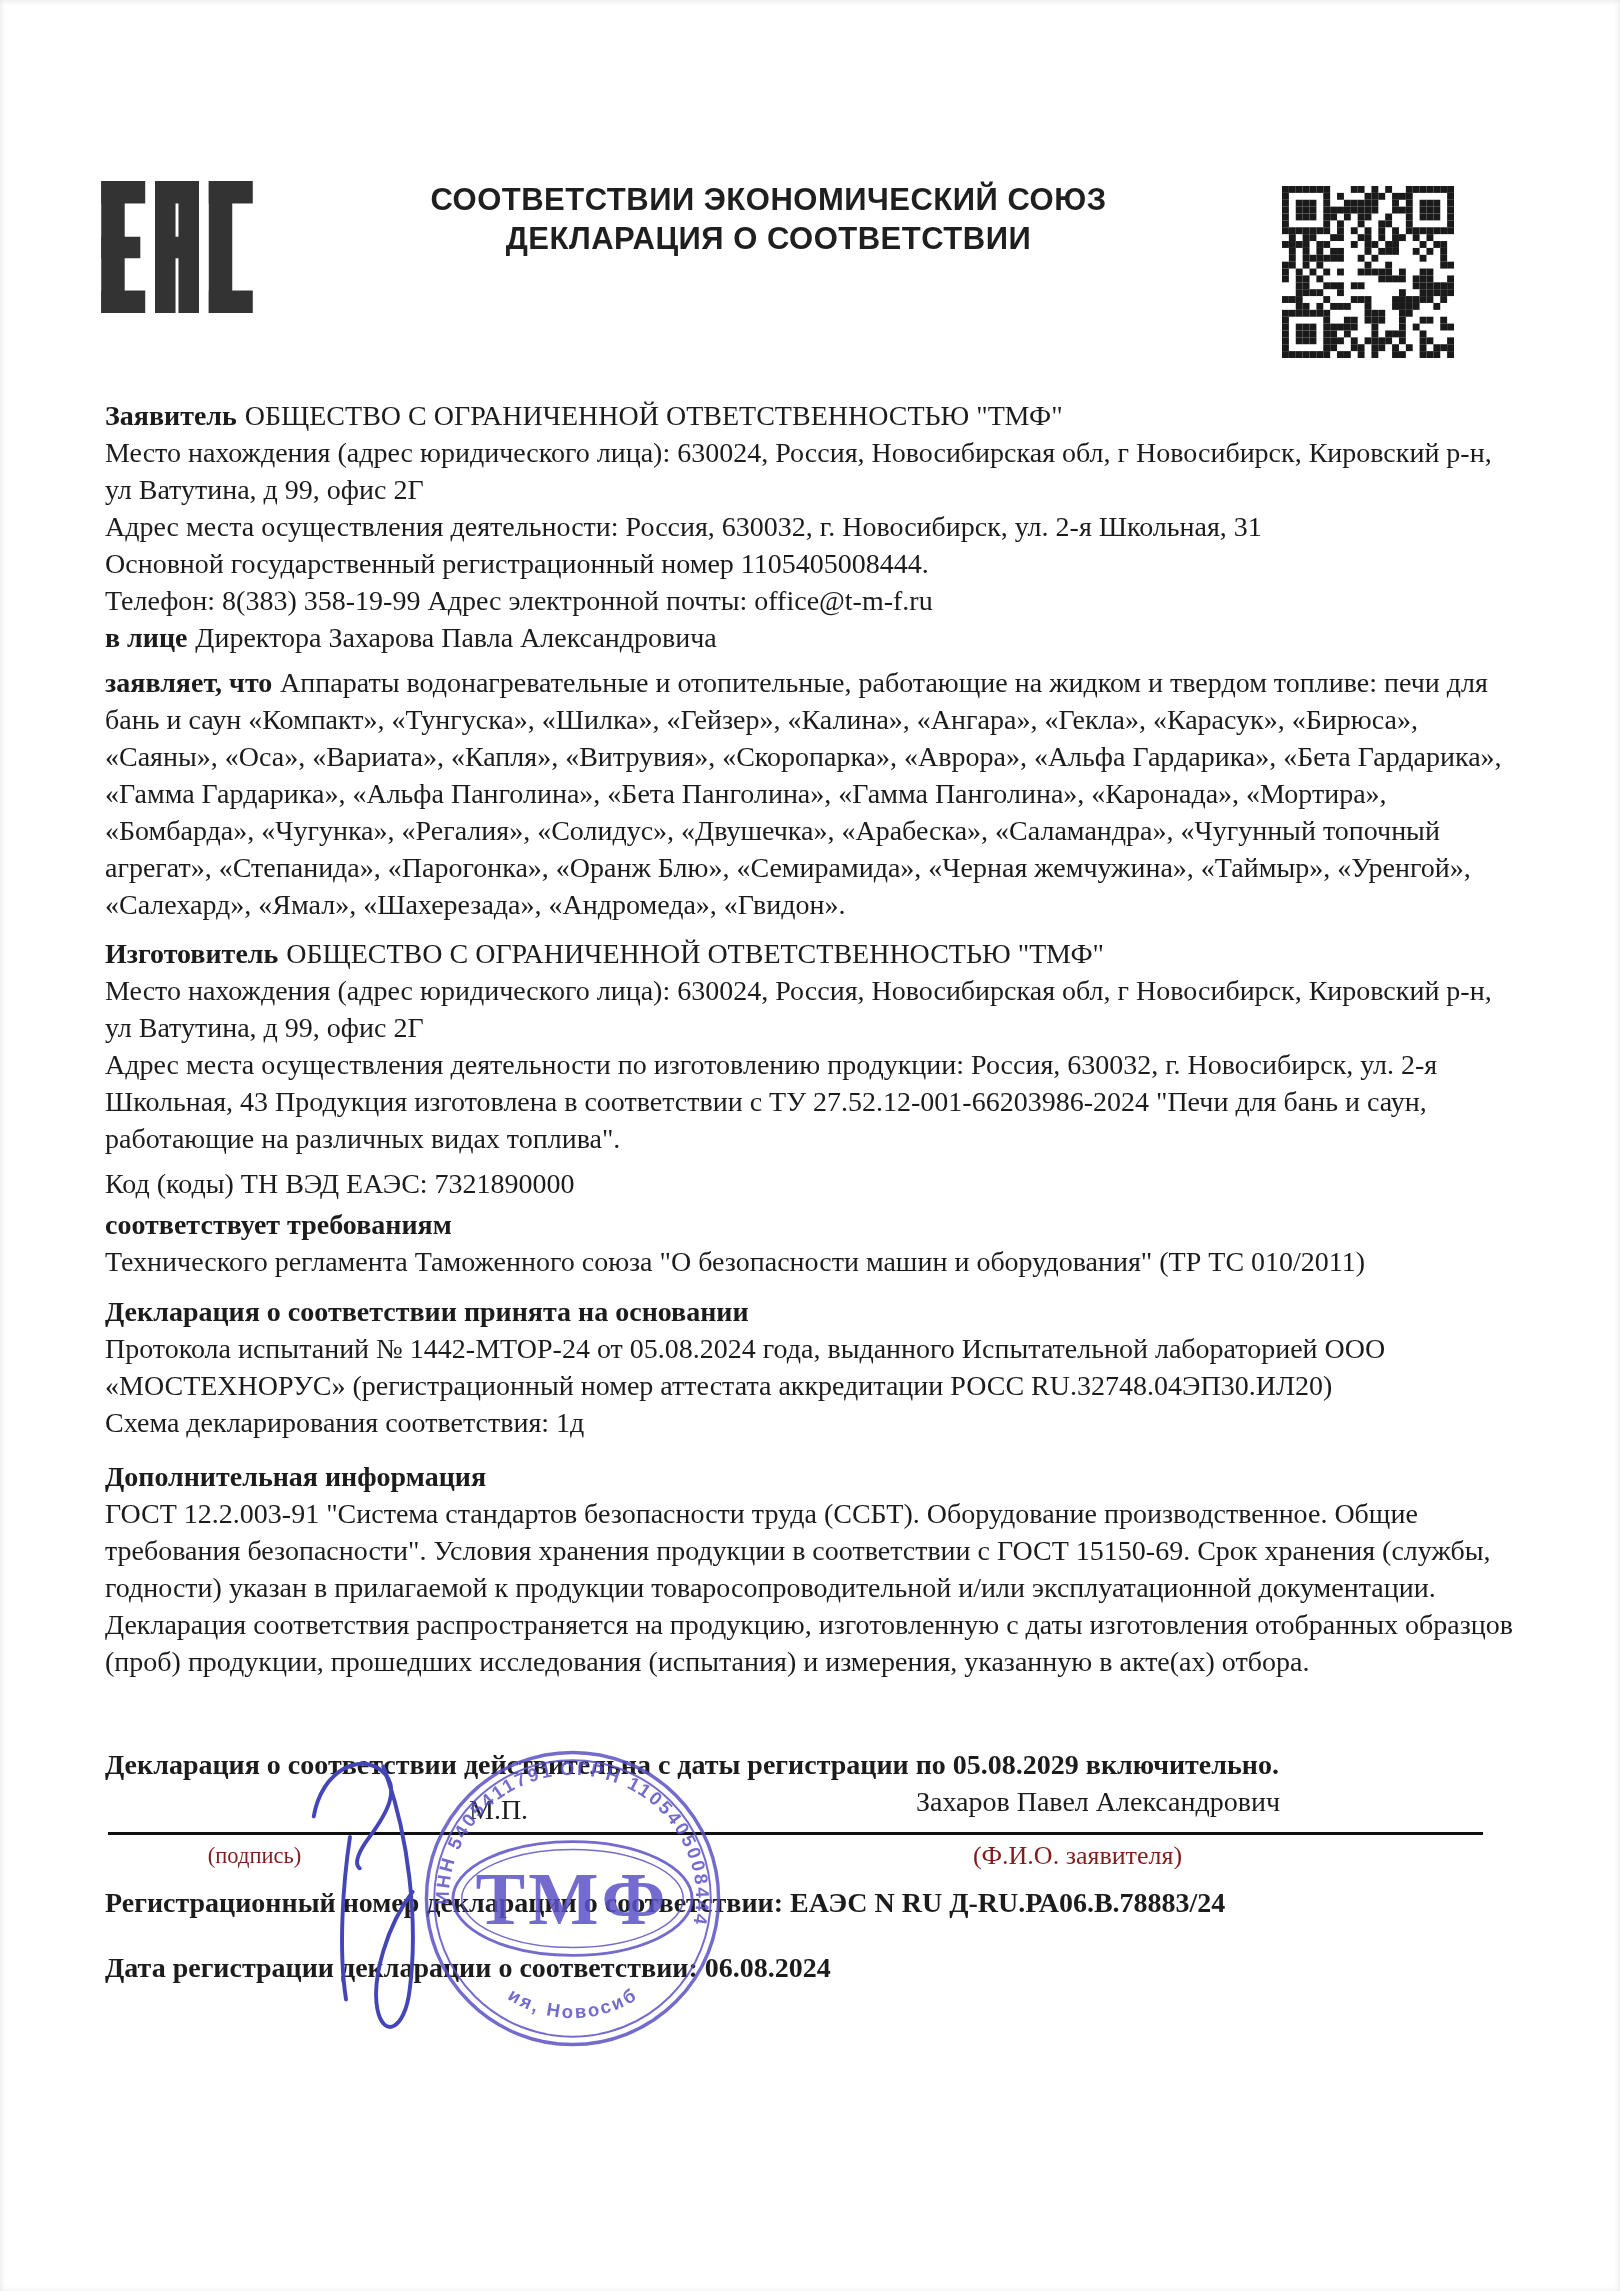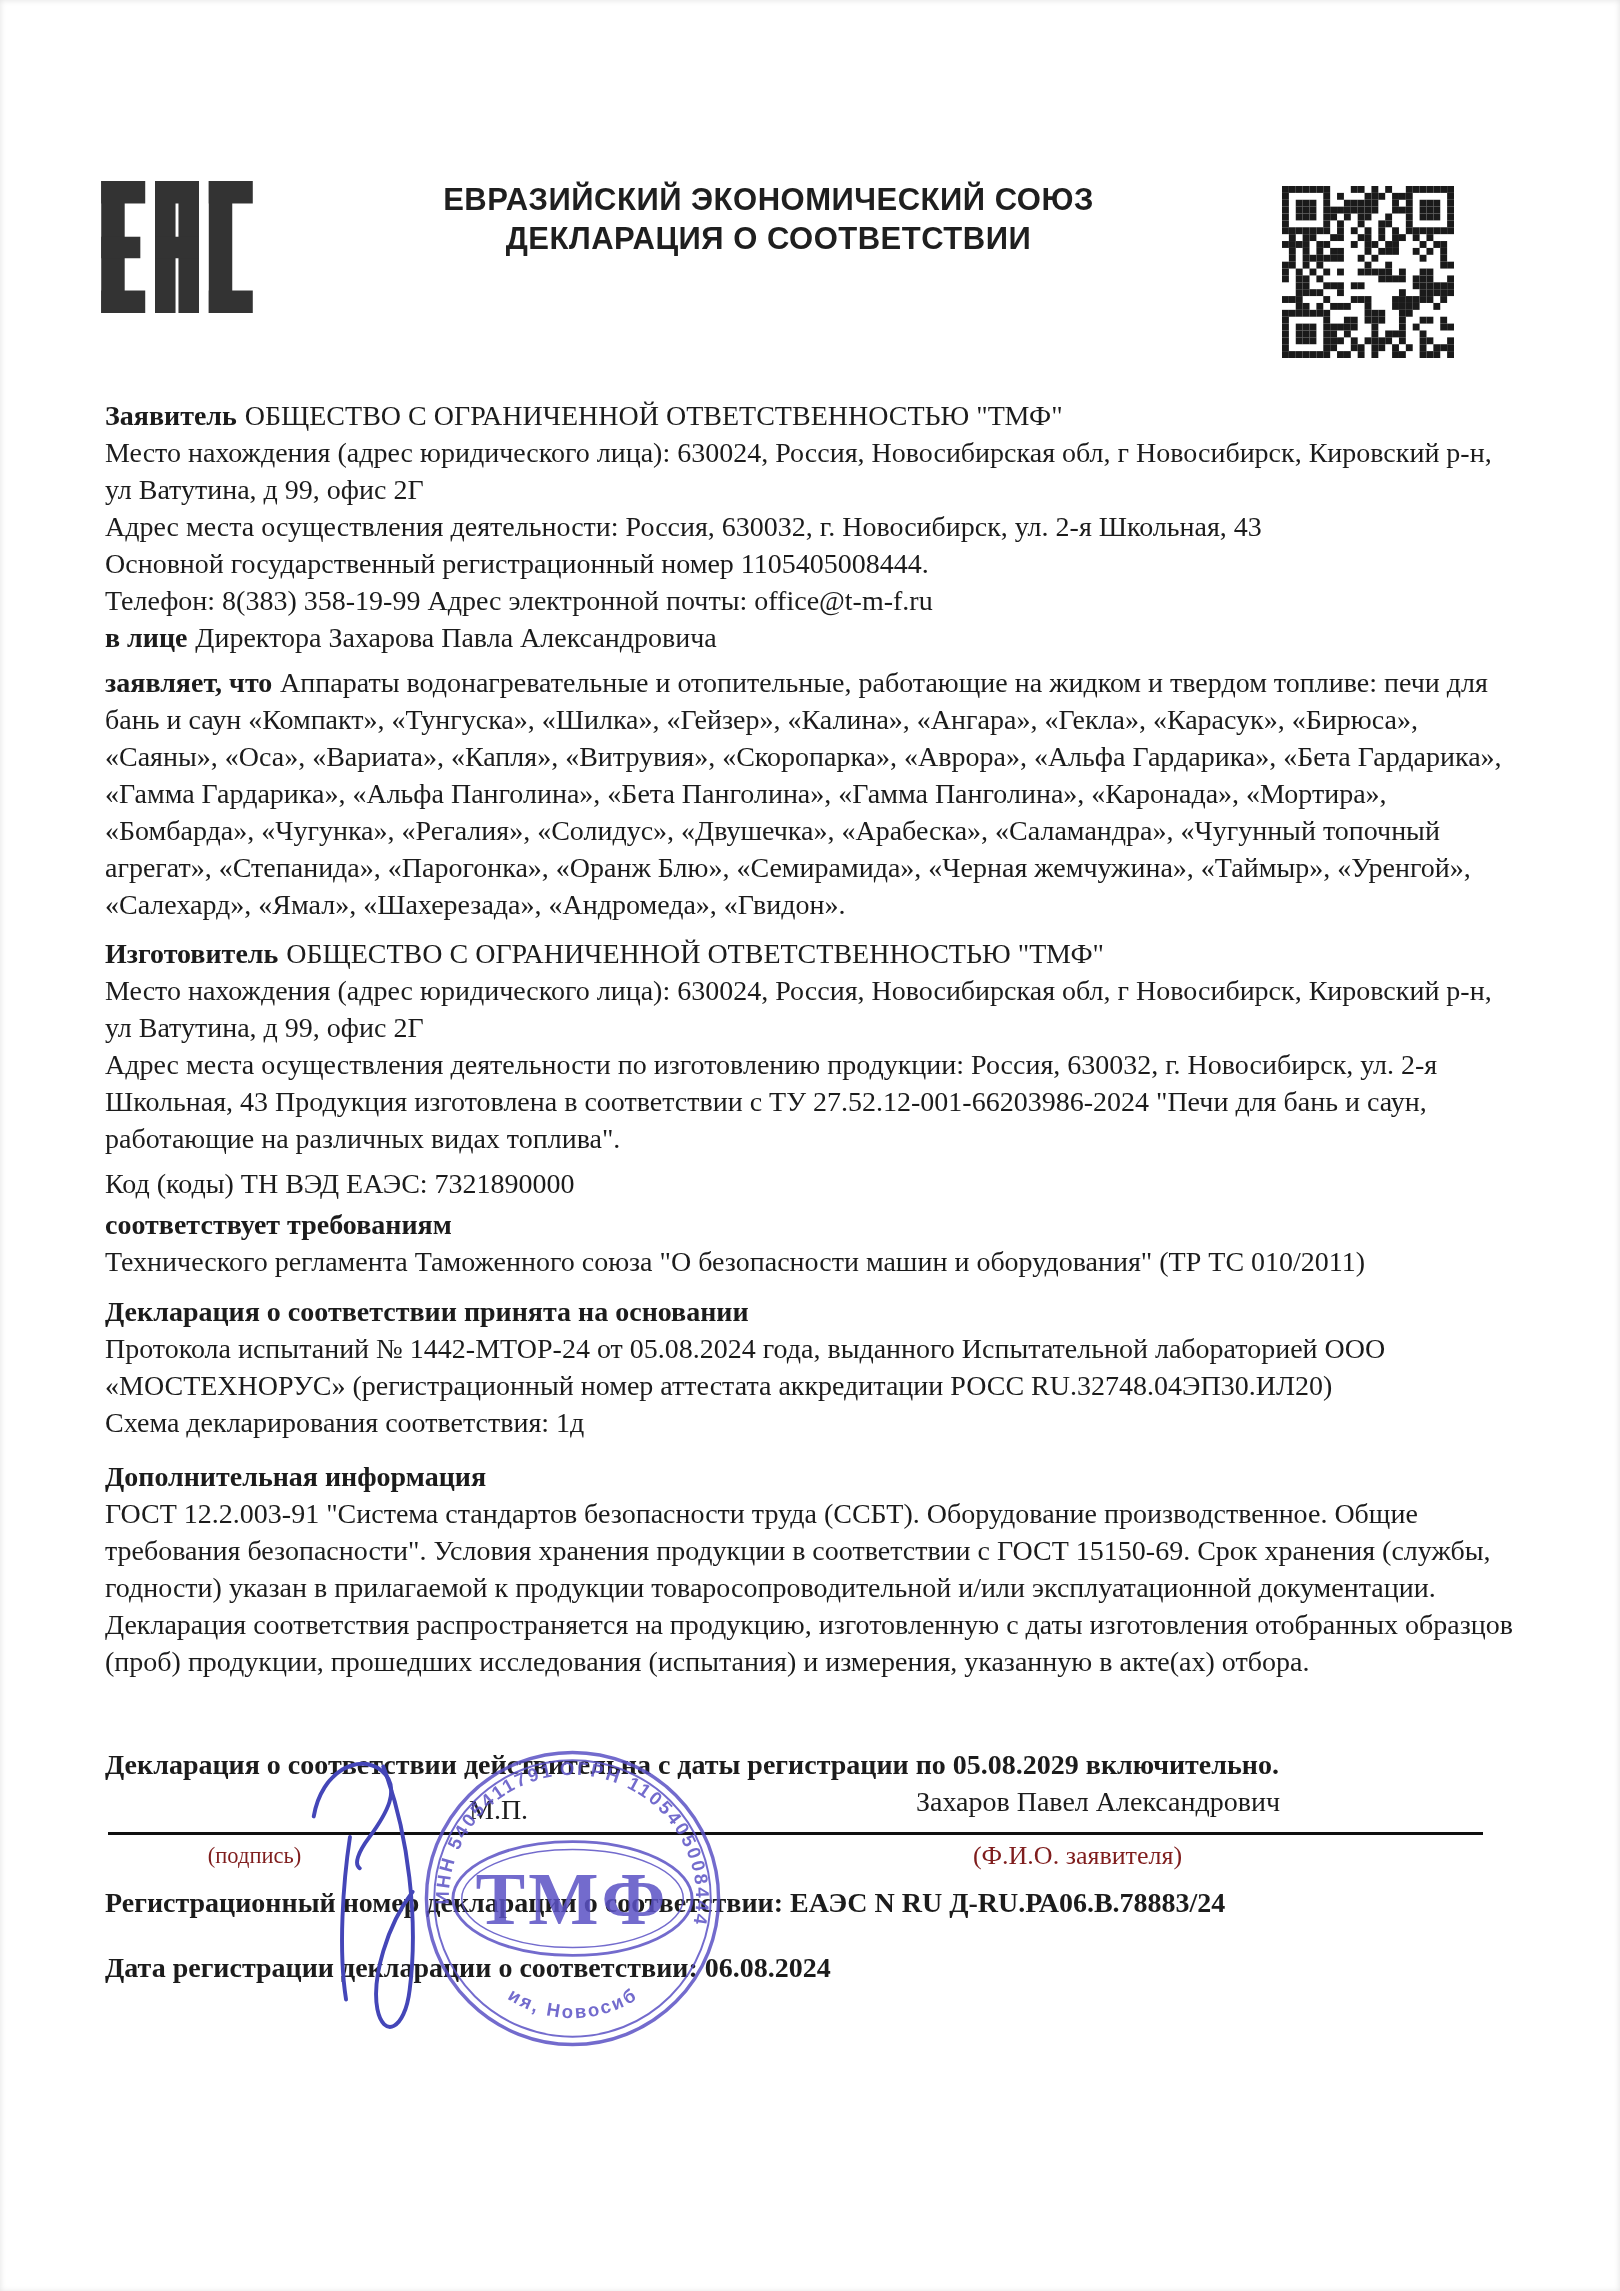--- a/index.html
+++ b/index.html
@@ -63,21 +63,21 @@
       <rect x="55" y="0" width="45" height="23"></rect>
       <rect x="55" y="57" width="45" height="22"></rect>
 
       <rect x="110" y="0" width="24" height="135"></rect>
       <rect x="110" y="0" width="45" height="23"></rect>
       <rect x="110" y="112" width="45" height="23"></rect>
     </g>
   </svg>
 
   <div class="doc-title">
-    <div>ЕВРАЗИЙСКИЙ ЭКОНОМИЧЕСКИЙ СОЮЗ</div>
+    <div>СООТВЕТСТВИИ ЭКОНОМИЧЕСКИЙ СОЮЗ</div>
     <div>ДЕКЛАРАЦИЯ О СООТВЕТСТВИИ</div>
   </div>
 
   <svg id="qr-svg" class="qr" viewBox="0 0 175 175">
       <rect x="0" y="0" width="7" height="7" fill="#1a1a1a"></rect>
       <rect x="7" y="0" width="7" height="7" fill="#1a1a1a"></rect>
       <rect x="14" y="0" width="7" height="7" fill="#1a1a1a"></rect>
       <rect x="21" y="0" width="7" height="7" fill="#1a1a1a"></rect>
       <rect x="28" y="0" width="7" height="7" fill="#1a1a1a"></rect>
       <rect x="35" y="0" width="7" height="7" fill="#1a1a1a"></rect>
@@ -405,21 +405,21 @@
       <rect x="119" y="168" width="7" height="7" fill="#1a1a1a"></rect>
       <rect x="140" y="168" width="7" height="7" fill="#1a1a1a"></rect>
       <rect x="147" y="168" width="7" height="7" fill="#1a1a1a"></rect>
       <rect x="154" y="168" width="7" height="7" fill="#1a1a1a"></rect>
       <rect x="168" y="168" width="7" height="7" fill="#1a1a1a"></rect>
     </svg>
 
   <div class="body-text">
     <p class="para"><b class="lead">Заявитель</b><span>ОБЩЕСТВО С ОГРАНИЧЕННОЙ ОТВЕТСТВЕННОСТЬЮ "ТМФ"</span></p>
     <p class="para"><span>Место нахождения (адрес юридического лица): 630024, Россия, Новосибирская обл, г Новосибирск, Кировский р-н, ул Ватутина, д 99, офис 2Г</span></p>
-    <p class="para"><span>Адрес места осуществления деятельности: Россия, 630032, г. Новосибирск, ул. 2-я Школьная, 43</span></p>
+    <p class="para"><span>Адрес места осуществления деятельности: Россия, 630032, г. Новосибирск, ул. 2-я Школьная, 31</span></p>
     <p class="para"><span>Основной государственный регистрационный номер 1105405008444.</span></p>
     <p class="para"><span>Телефон: 8(383) 358-19-99 Адрес электронной почты: office@t-m-f.ru</span></p>
     <p class="para"><b class="lead">в лице</b><span>Директора Захарова Павла Александровича</span></p>
     <p class="para gap-sm"><b class="lead">заявляет, что</b><span>Аппараты водонагревательные и отопительные, работающие на жидком и твердом топливе: печи для бань и саун «Компакт», «Тунгуска», «Шилка», «Гейзер», «Калина», «Ангара», «Гекла», «Карасук», «Бирюса», «Саяны», «Оса», «Вариата», «Капля», «Витрувия», «Скоропарка», «Аврора», «Альфа Гардарика», «Бета Гардарика», «Гамма Гардарика», «Альфа Панголина», «Бета Панголина», «Гамма Панголина», «Каронада», «Мортира», «Бомбарда», «Чугунка», «Регалия», «Солидус», «Двушечка», «Арабеска», «Саламандра», «Чугунный топочный агрегат», «Степанида», «Парогонка», «Оранж Блю», «Семирамида», «Черная жемчужина», «Таймыр», «Уренгой», «Салехард», «Ямал», «Шахерезада», «Андромеда», «Гвидон».</span></p>
     <p class="para gap-md"><b class="lead">Изготовитель</b><span>ОБЩЕСТВО С ОГРАНИЧЕННОЙ ОТВЕТСТВЕННОСТЬЮ "ТМФ"</span></p>
     <p class="para"><span>Место нахождения (адрес юридического лица): 630024, Россия, Новосибирская обл, г Новосибирск, Кировский р-н, ул Ватутина, д 99, офис 2Г</span></p>
     <p class="para"><span>Адрес места осуществления деятельности по изготовлению продукции: Россия, 630032, г. Новосибирск, ул. 2-я Школьная, 43 Продукция изготовлена в соответствии с ТУ 27.52.12-001-66203986-2024 "Печи для бань и саун, работающие на различных видах топлива".</span></p>
     <p class="para gap-sm"><span>Код (коды) ТН ВЭД ЕАЭС: 7321890000</span></p>
     <p class="para gap-xs"><b>соответствует требованиям</b></p>
     <p class="para"><span>Технического регламента Таможенного союза "О безопасности машин и оборудования" (ТР ТС 010/2011)</span></p>

